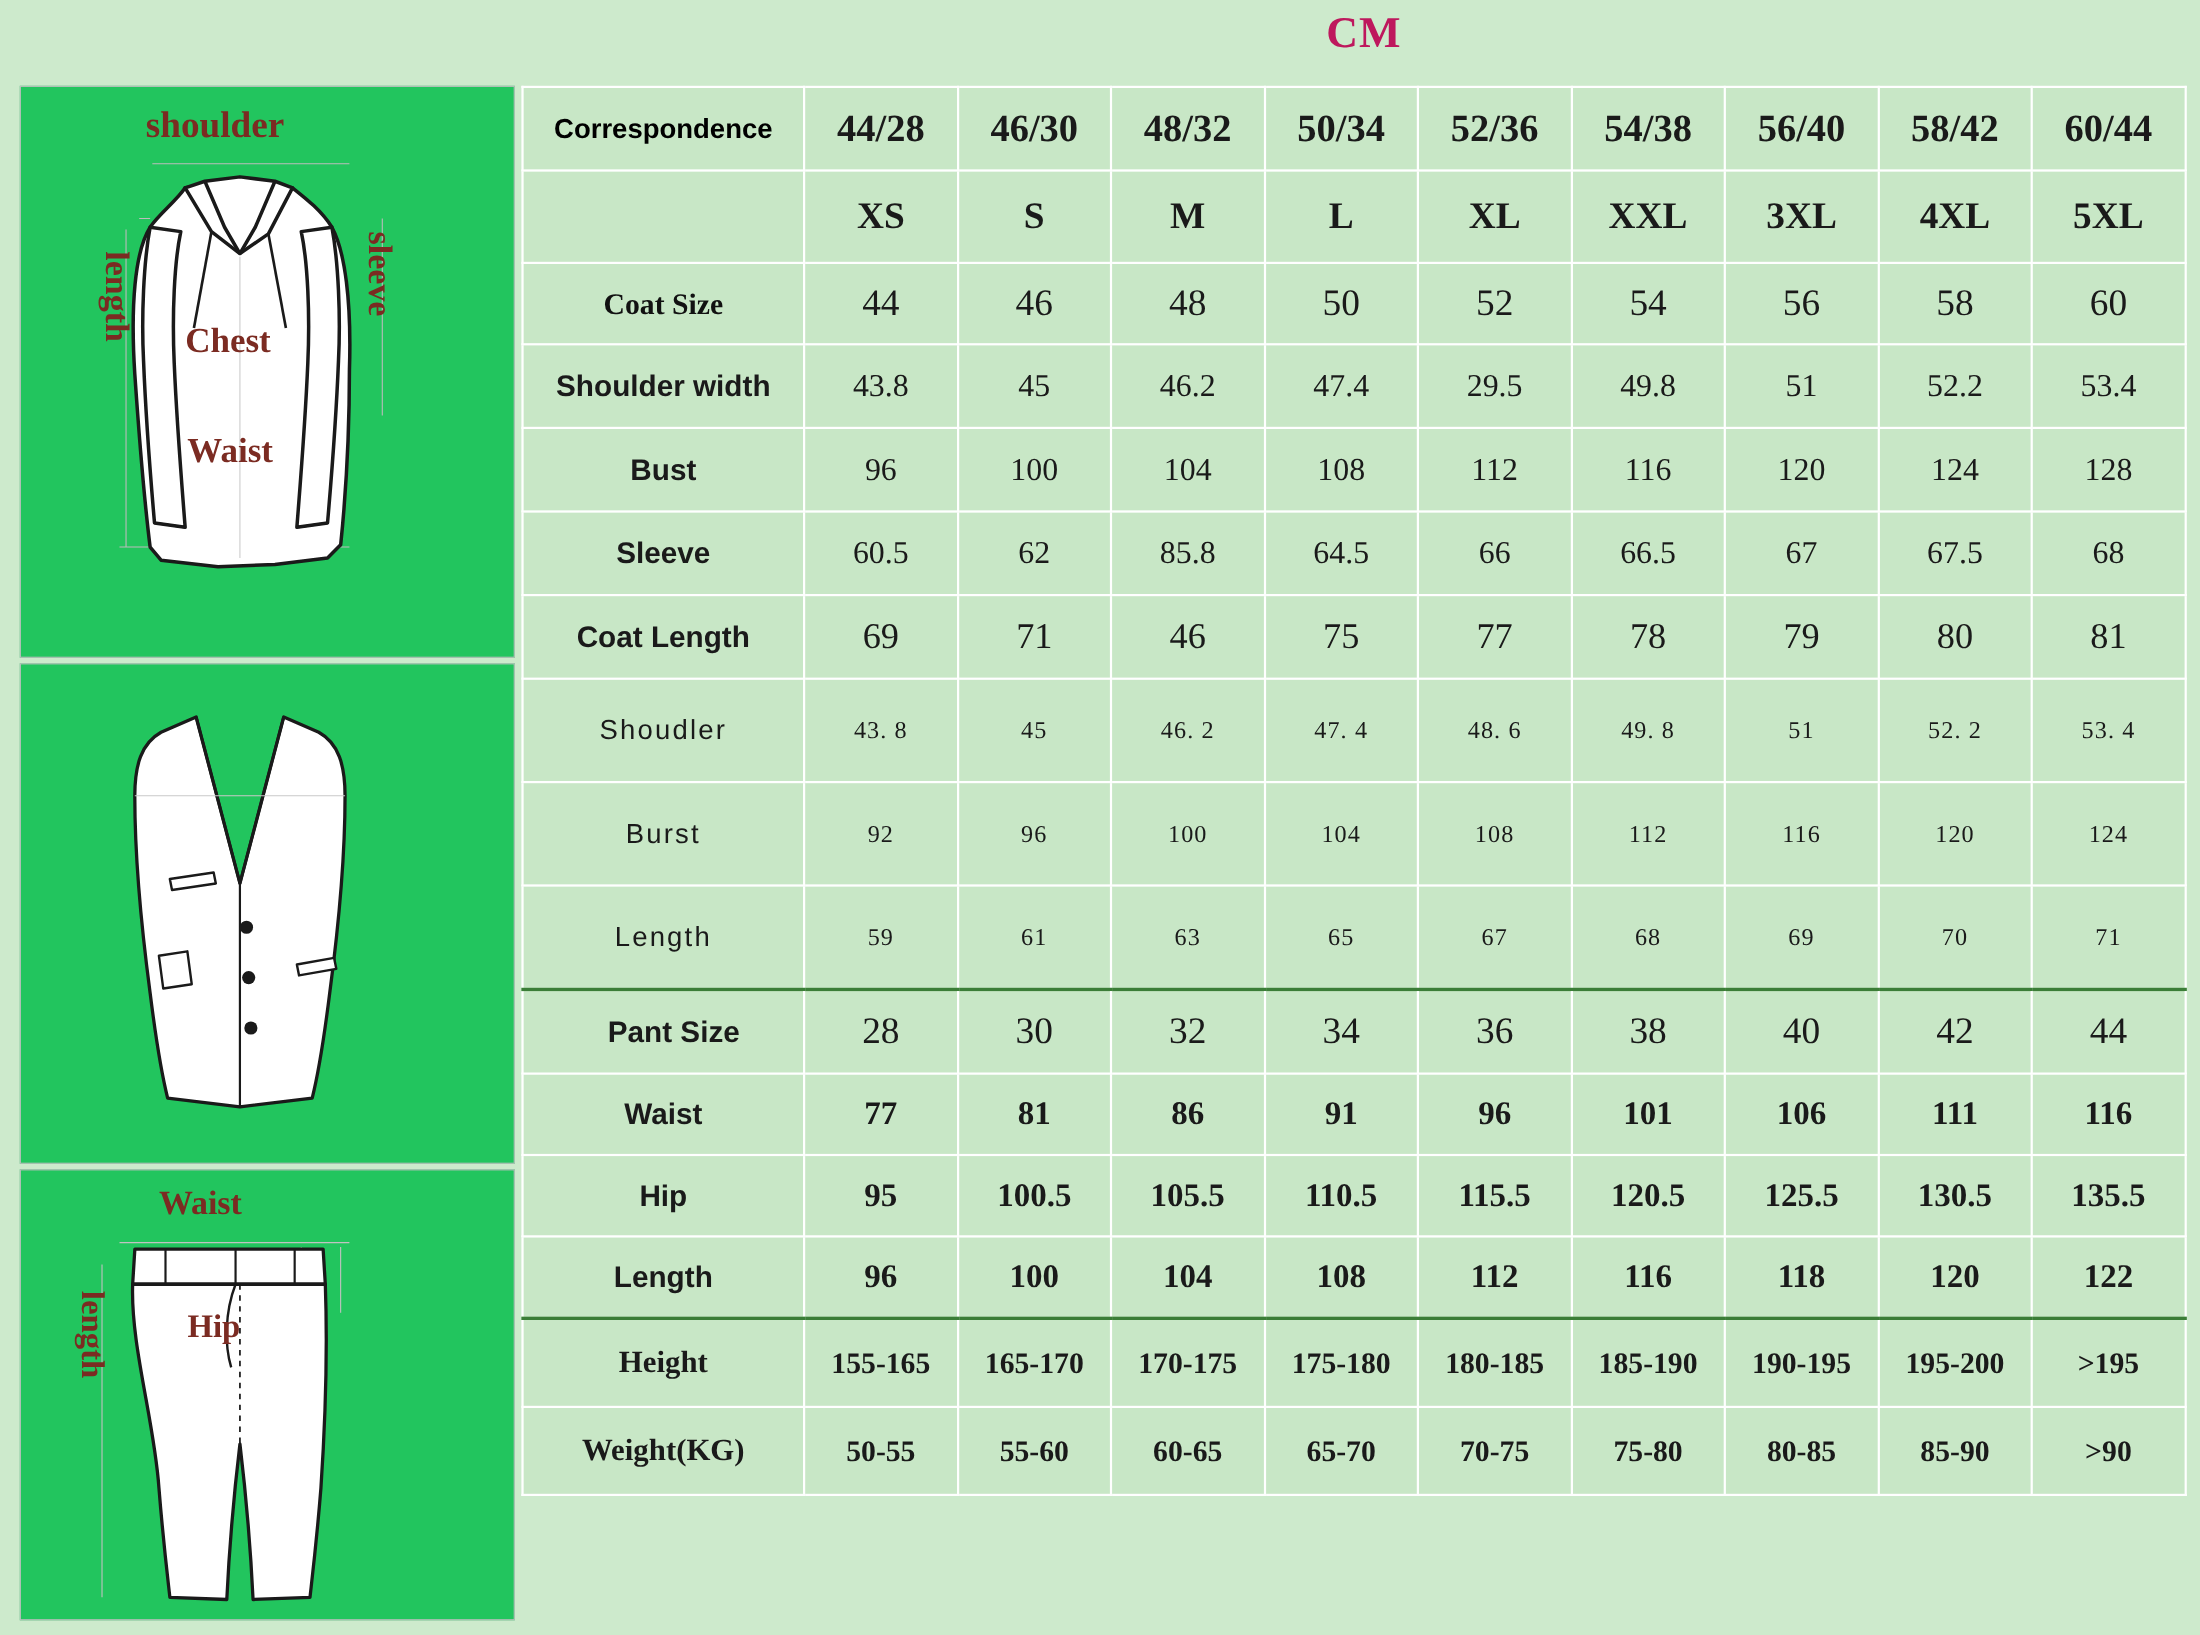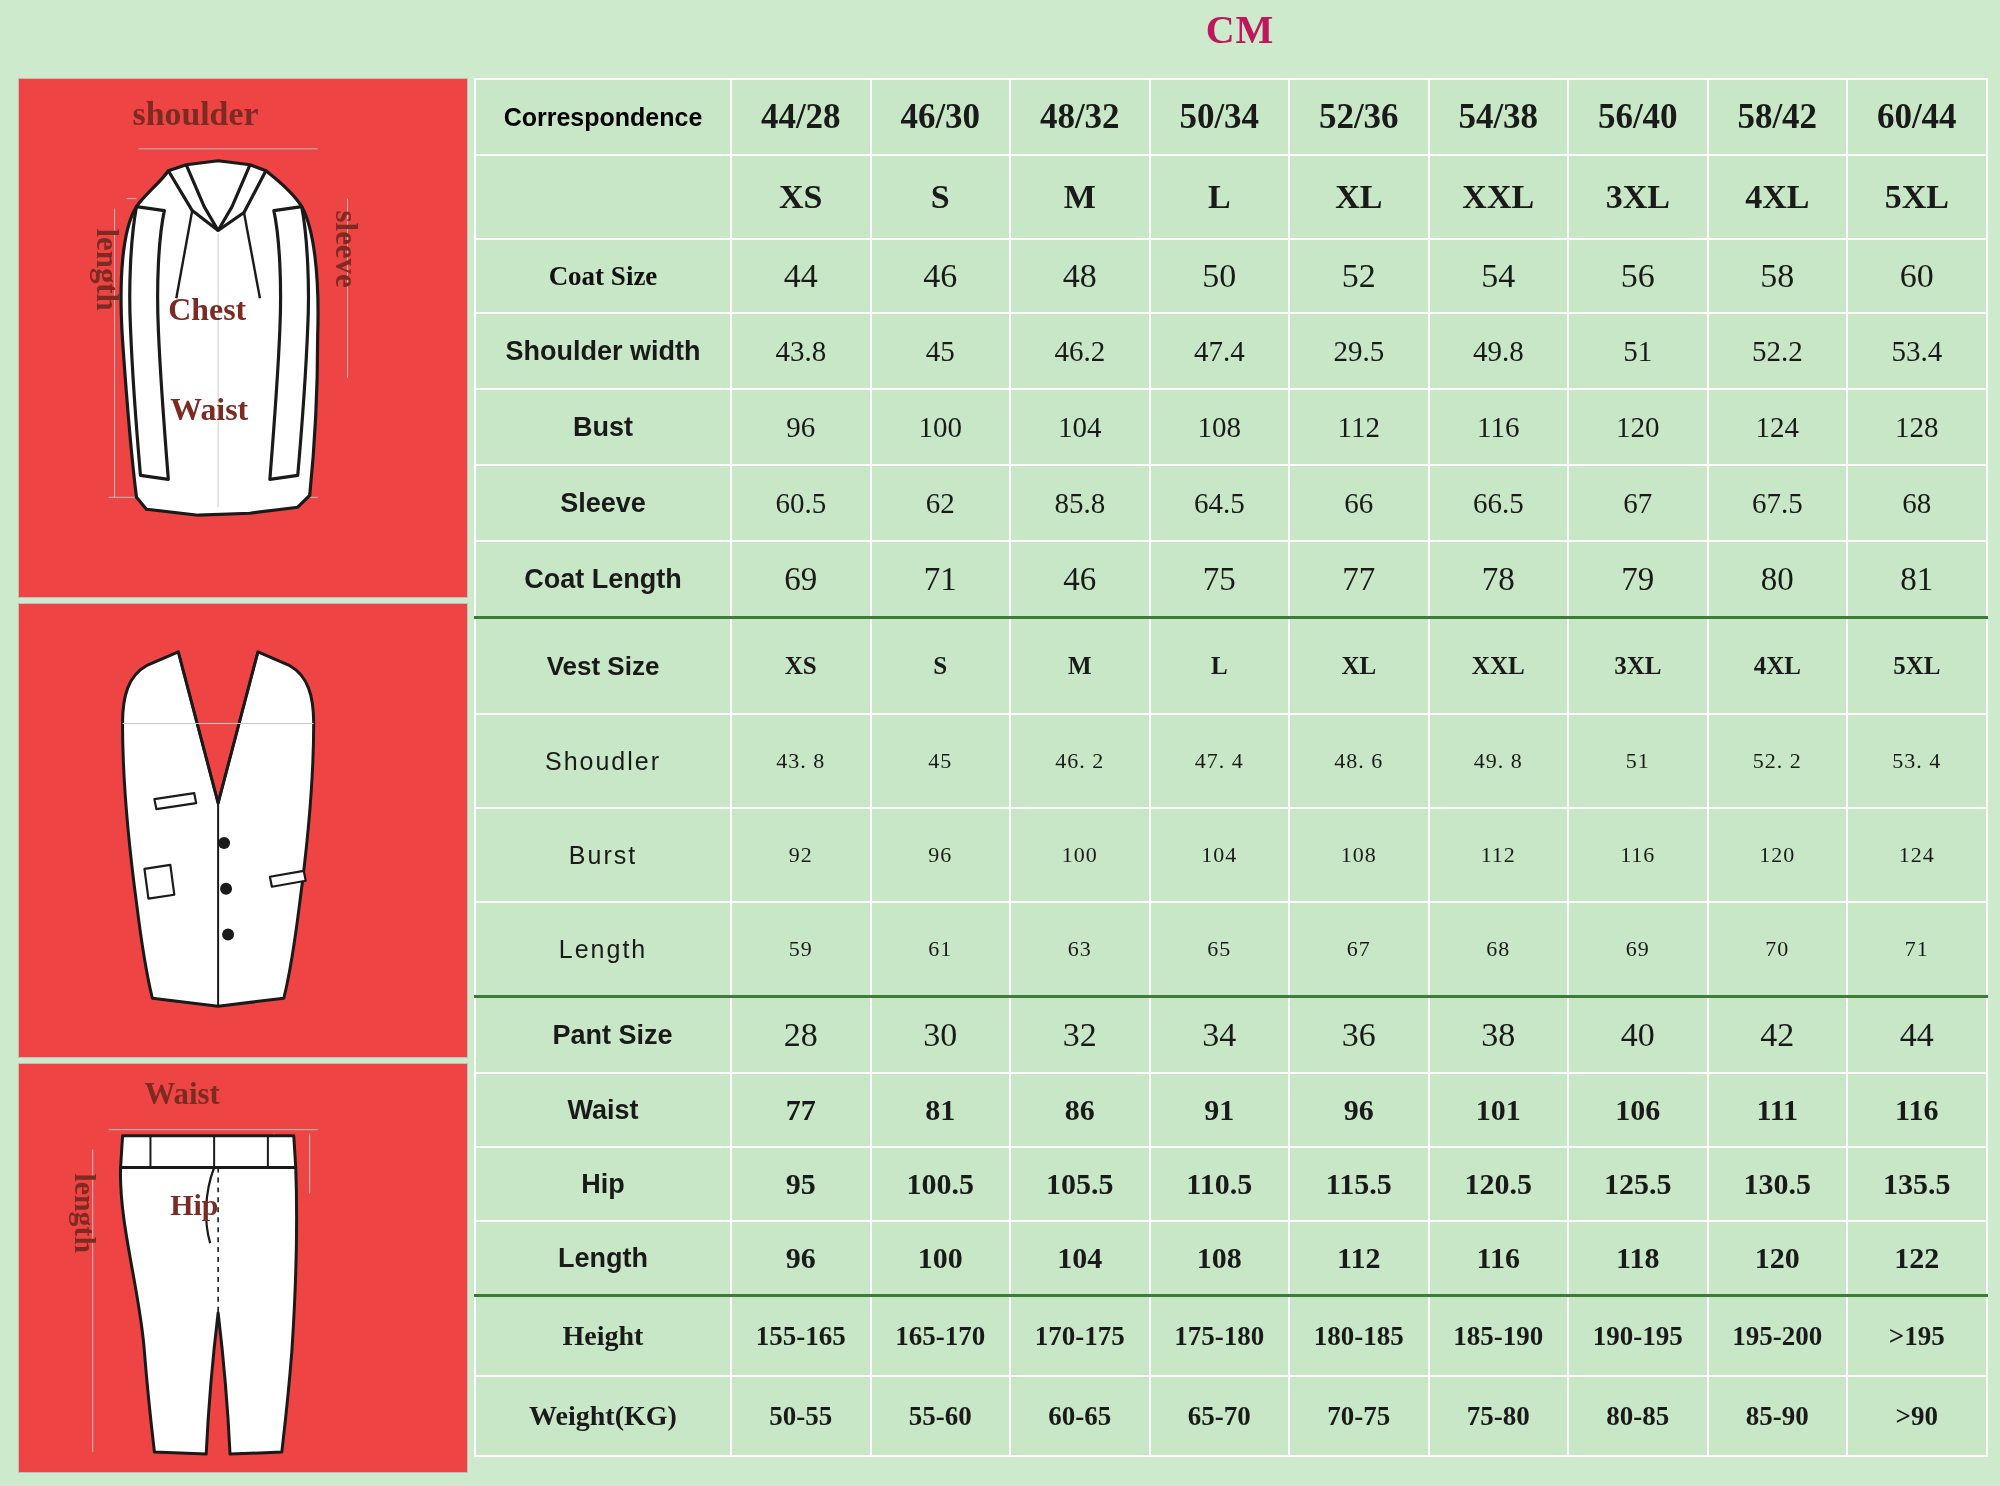--- a/index.html
+++ b/index.html
@@ -34,21 +34,21 @@
   #left-col {
     position: absolute;
     left: 18px;
     top: 78px;
     width: 450px;
     height: 1395px;
   }
   .illus-box {
     position: absolute;
     left: 0;
-    background: #ef4444;
+    background: #22c55e;
     border: 1px solid #bfbfbf;
     box-sizing: border-box;
     overflow: hidden;
     text-align: center;
   }
   #illus-coat  { top: 0px;    width: 450px; height: 520px; }
   #illus-vest  { top: 525px;  width: 450px; height: 455px; }
   #illus-pant  { top: 985px;  width: 450px; height: 410px; }
 
   .illus-svg { display: block; width: 100%; height: 100%; }
@@ -402,32 +402,20 @@
           <td>71</td>
           <td>46</td>
           <td>75</td>
           <td>77</td>
           <td>78</td>
           <td>79</td>
           <td>80</td>
           <td>81</td>
         </tr>
 
-        <tr class="r-vest-size">
-          <td class="lbl sep-top">Vest Size</td>
-          <td class="sep-top">XS</td>
-          <td class="sep-top">S</td>
-          <td class="sep-top">M</td>
-          <td class="sep-top">L</td>
-          <td class="sep-top">XL</td>
-          <td class="sep-top">XXL</td>
-          <td class="sep-top">3XL</td>
-          <td class="sep-top">4XL</td>
-          <td class="sep-top">5XL</td>
-        </tr>
 
         <tr class="r-vest">
           <td class="lbl">Shoudler</td>
           <td>43. 8</td>
           <td>45</td>
           <td>46. 2</td>
           <td>47. 4</td>
           <td>48. 6</td>
           <td>49. 8</td>
           <td>51</td>

